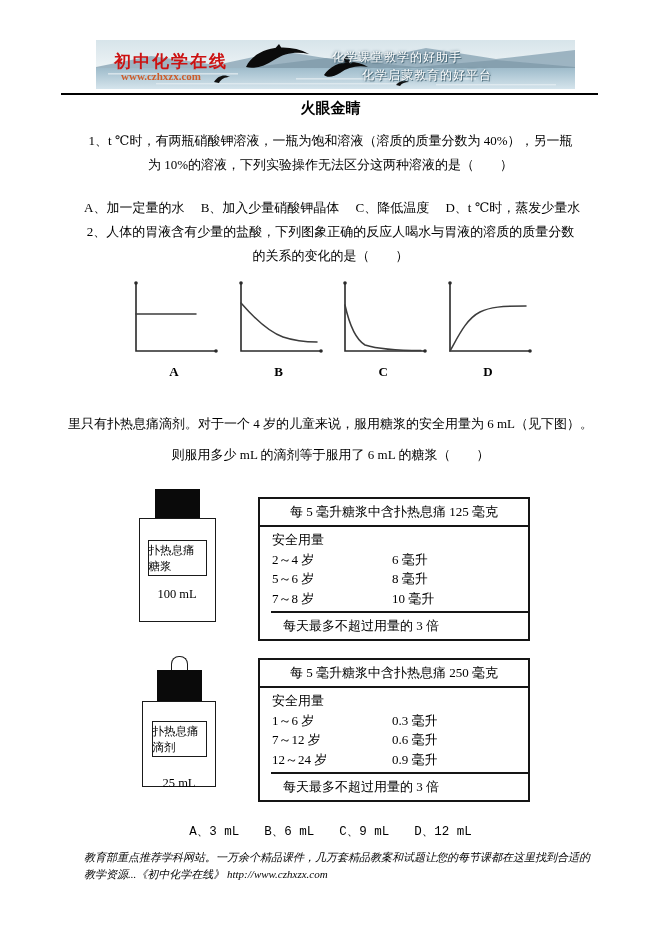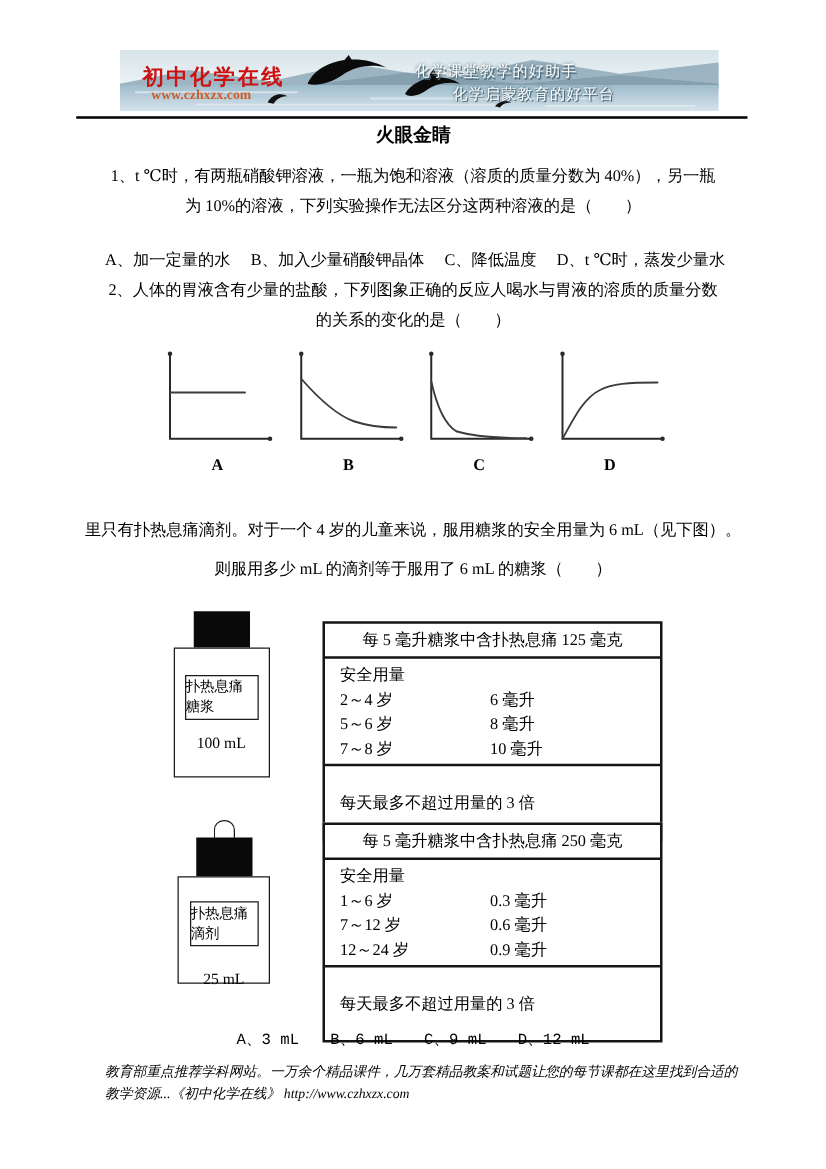--- a/index.html
+++ b/index.html
@@ -61,21 +61,21 @@
 
   
   .med-table{position:absolute;left:258px;width:268px;border:2px solid #151515;background:#fff;font-size:13px;}
   .table1{top:497px;}
   .table2{top:658px;}
   .t-head{border-bottom:2px solid #151515;text-align:center;padding:4px 2px;white-space:nowrap;}
   .t-body{padding:3px 12px 3px;}
   .t-sub,.t-row{line-height:19.5px;}
   .t-row{display:flex;}
   .t-age{width:120px;}
-  .t-foot{border-top:2px solid #151515;padding:20px 12px;white-space:nowrap;}
+  .t-foot{border-top:2px solid #151515;padding:4px 12px;white-space:nowrap;margin-left:11px;}
 
   
   .footline{position:absolute;left:84px;width:510px;font-size:11px;font-style:italic;white-space:nowrap;}
   .foot-l1{top:850px;}
   .foot-l2{top:867px;}
   .foot-url{font-style:italic;}
 </style>
 </head>
 <body>
 

